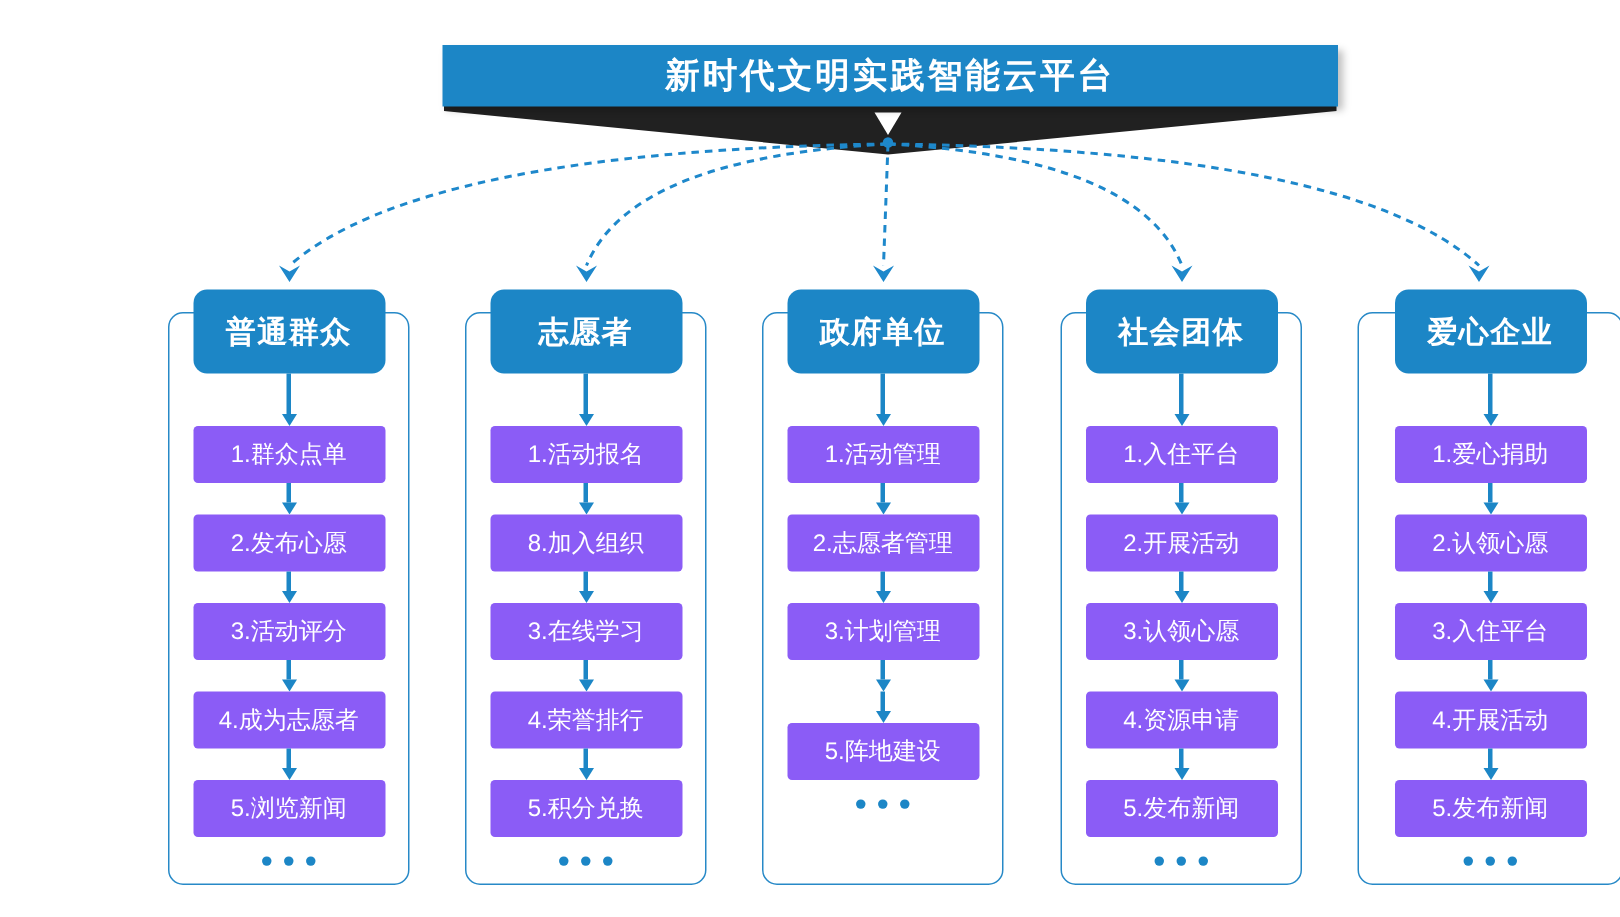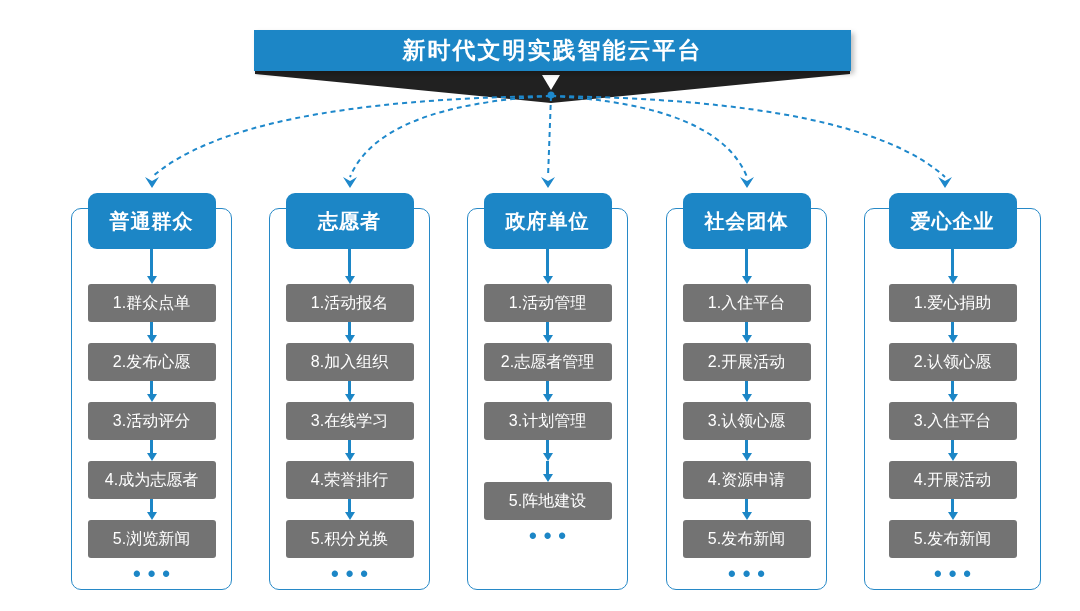--- a/index.html
+++ b/index.html
@@ -1,21 +1,21 @@
 <!DOCTYPE html>
 <html><head>
 <meta charset="utf-8">
 <style>
   html,body { margin:0; padding:0; }
   body {
     width:1080px; height:611px; position:relative; overflow:hidden;
     background:#ffffff;
     font-family:"Liberation Sans", sans-serif;
   }
-  .canvas { position:absolute; inset:0; }
+  .canvas { position:absolute; inset:0;margin-left:41px; }
 
   
   .banner {
     position:absolute; left:254px; top:30px; width:597px; height:41px;
     background:#1c86c6; color:#ffffff; z-index:3;
     display:flex; align-items:center; justify-content:center;
     font-size:23px; font-weight:bold; letter-spacing:2px;
     box-shadow:3px 3px 5px rgba(0,0,0,0.25);
   }
 
@@ -39,21 +39,21 @@
     position:absolute; left:0; top:0; width:100%;
     display:flex; flex-direction:column; align-items:center;
   }
   .col-header {
     width:128px; height:56px; background:#1c86c6; border-radius:9px;
     color:#ffffff; font-size:20px; font-weight:bold; letter-spacing:1px;
     display:flex; align-items:center; justify-content:center;
     flex:none;
   }
   .step {
-    width:128px; height:38px; background:#737373; border-radius:3px;
+    width:128px; height:38px; background:#8b5cf6; border-radius:3px;
     color:#ffffff; font-size:16px;
     display:flex; align-items:center; justify-content:center;
     flex:none;
   }
   .varrow { display:flex; flex-direction:column; align-items:center; height:21px; flex:none; }
   .varrow.long { height:35px; }
   .varrow .stem { width:2.5px; flex:1; background:#1c86c6; }
   .varrow .head {
     width:0; height:0;
     border-left:5.5px solid transparent; border-right:5.5px solid transparent;

